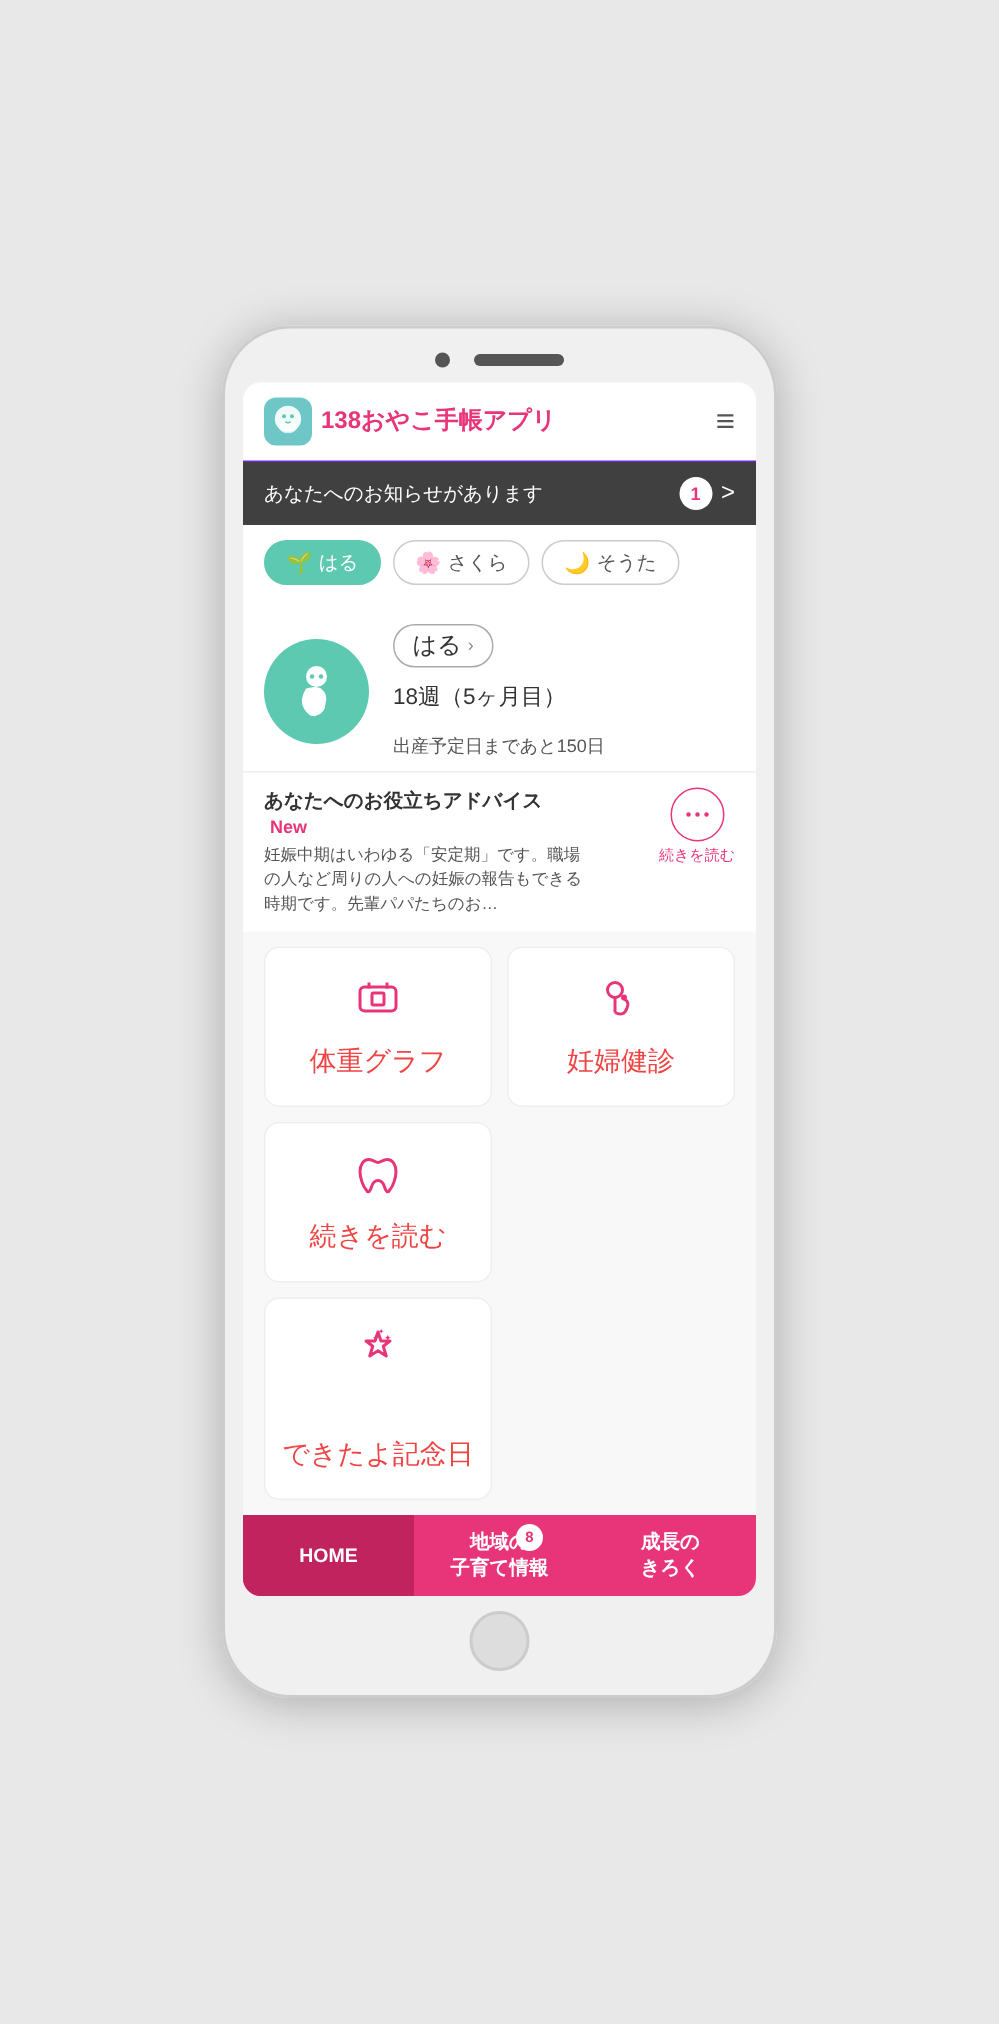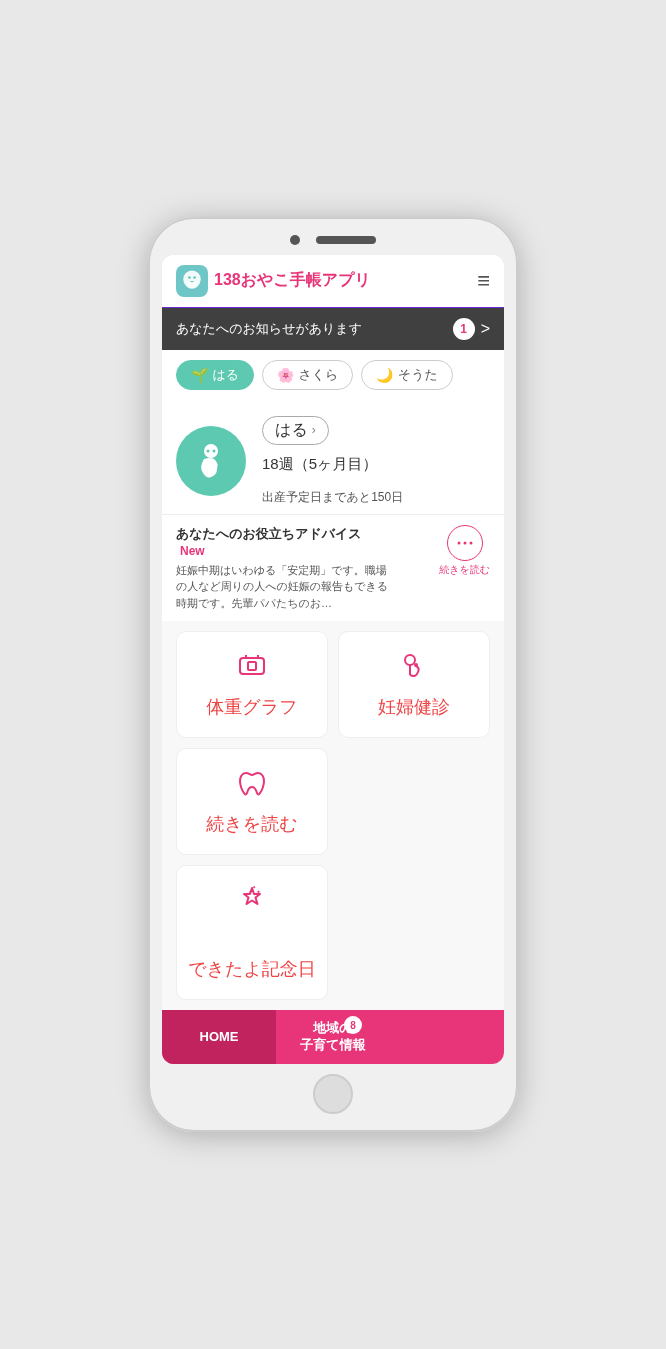--- a/index.html
+++ b/index.html
@@ -453,19 +453,22 @@
     </div>
 
     <div class="bottom-nav">
       <div class="nav-item active">
         <span class="nav-item-label">HOME</span>
       </div>
       <div class="nav-item" style="position:relative;">
         <div class="nav-badge">8</div>
         <span class="nav-item-label">地域の<br>子育て情報</span>
       </div>
+      <div class="nav-item">
+        <span class="nav-item-label">成長の<br>きろく</span>
+      </div>
     </div>
 
   </div>
   <div class="phone-bottom-bar">
     <div class="home-button"></div>
   </div>
 </div>
 
 </body></html>

